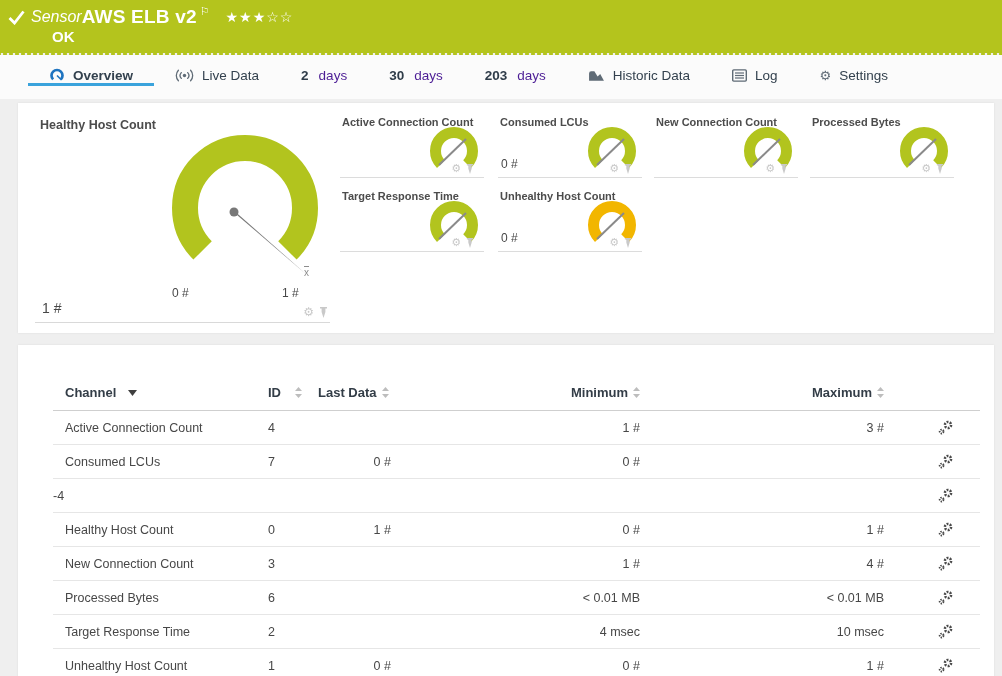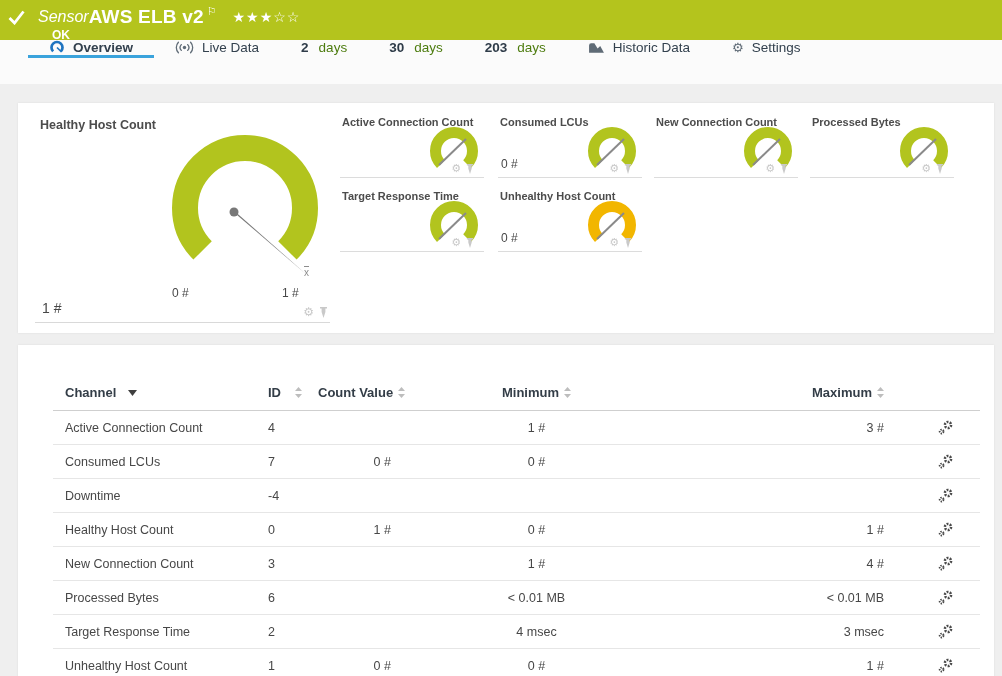--- a/index.html
+++ b/index.html
@@ -6,35 +6,35 @@
   body{width:1002px;height:676px;overflow:hidden;background:#efefef;
        font-family:"Liberation Sans","DejaVu Sans",sans-serif;position:relative;}
   .abs{position:absolute;}
 
   
   .topbar{position:absolute;left:0;top:0;width:1002px;height:55px;background:#b4c41d;color:#fff;}
   .topbar:after{content:"";position:absolute;left:0;right:0;bottom:-2px;height:4px;
     background-image:radial-gradient(circle at 2px 1px,#efefef 1.4px,transparent 1.6px);
     background-size:6px 4px;background-repeat:repeat-x;}
   .top-row1{position:absolute;left:8px;top:6px;display:flex;align-items:center;}
-  .sensor-kind{font-style:italic;font-size:16px;margin-left:13px;}
+  .sensor-kind{font-style:italic;font-size:16px;margin-left:6px;}
   .sensor-name{font-weight:bold;font-size:19px;letter-spacing:.2px;}
   .flag{font-size:11px;margin-left:3px;position:relative;top:-6px;font-family:"DejaVu Sans",sans-serif;}
   .stars{margin-left:16px;font-size:14px;letter-spacing:1px;font-family:"DejaVu Sans",sans-serif;cursor:pointer;}
-  .status-ok{position:absolute;left:52px;top:28px;font-weight:bold;font-size:12px;}
-
-  
-  .tabbar{position:absolute;left:0;top:40px;width:1002px;height:44px;background:#fbfbfb;
-          display:flex;align-items:flex-start;padding-left:28px;box-sizing:border-box;}
+  .status-ok{position:absolute;left:52px;top:28px;font-weight:bold;font-size:15px;}
+
+  
+  .tabbar{position:absolute;left:0;top:55px;width:1002px;height:44px;background:#fbfbfb;
+          display:flex;align-items:center;padding-left:28px;box-sizing:border-box;}
   .tab{display:flex;align-items:center;gap:8px;padding:0 21px;font-size:13.5px;color:#33414e;
        cursor:pointer;border-bottom:3px solid transparent;box-sizing:border-box;}
   .tab .ticon{display:flex;align-items:center;}
   .tab.active{border-bottom-color:#3aa3dc;font-weight:bold;}
   .tab .num{font-weight:bold;color:#2f3c49;}
-  .tab .word{color:#4d7c0f;margin-left:2px;}
+  .tab .word{color:#4c1d95;margin-left:2px;}
   .gear-glyph{font-family:"DejaVu Sans",sans-serif;color:#5f6b76;font-size:13px;}
 
   
   .card{position:absolute;background:#fff;box-shadow:0 0 2px rgba(0,0,0,.08);}
   .card-gauges{left:18px;top:103px;width:976px;height:230px;}
   .card-table{left:18px;top:345px;width:976px;height:340px;}
 
   
   .gpanel-main{position:absolute;left:17px;top:7px;width:295px;height:212px;border-bottom:1px solid #d9d9d9;}
   .gtitle{font-size:12.5px;font-weight:bold;color:#4c4c4c;}
@@ -59,21 +59,21 @@
 
   
   .tbl{position:absolute;left:35px;top:30px;right:14px;}
   .trow{display:flex;align-items:center;height:33px;border-bottom:1px solid #e6e6e6;
         font-size:12.5px;color:#474747;}
   .trow.thead{height:35px;border-bottom:1px solid #cfcfcf;font-weight:bold;color:#333d47;font-size:13px;}
   .c-channel{flex:0 0 203px;padding-left:12px;display:flex;align-items:center;gap:12px;}
   .c-id{flex:0 0 50px;}
   .c-last{flex:0 0 115px;text-align:right;padding-right:42px;box-sizing:border-box;}
   .thead .c-last{text-align:left;padding-right:0;display:flex;align-items:center;gap:5px;}
-  .c-min{flex:0 0 213px;display:flex;justify-content:center;align-items:center;gap:5px;padding-right:6px;box-sizing:border-box;}
+  .c-min{flex:0 0 213px;display:flex;justify-content:flex-end;align-items:center;gap:5px;padding-right:6px;box-sizing:border-box;}
   .c-max{flex:0 0 244px;display:flex;justify-content:flex-end;align-items:center;gap:5px;padding-right:6px;box-sizing:border-box;}
   .c-act{flex:1 1 auto;display:flex;justify-content:flex-end;padding-right:26px;}
   .c-id .hwrap{display:inline-flex;align-items:center;gap:14px;}
   .sorticon{display:inline-flex;cursor:pointer;}
   .chan-settings{cursor:pointer;display:inline-flex;}
 </style>
 </head>
 <body>
 
 <div class="topbar">
@@ -123,20 +123,31 @@
     <span class="num">203</span>
     <span class="word">days</span>
   </div>
   <div class="tab">
     <span class="ticon">
       <svg width="17" height="13" viewBox="0 0 16 12">
           <path d="M1 11V4q0-2 2-2h3l3 5 2.5-2.5L15 11z" fill="#5f6b76"></path>
         </svg>
     </span>
     <span>Historic Data</span>
+  </div>
+  <div class="tab">
+    <span class="ticon">
+      <svg width="15" height="13" viewBox="0 0 15 13">
+          <rect x="0.7" y="0.9" width="13.6" height="11.2" rx="1" fill="none" stroke="#5f6b76" stroke-width="1.4"></rect>
+          <line x1="3" y1="4" x2="12" y2="4" stroke="#5f6b76" stroke-width="1.2"></line>
+          <line x1="3" y1="6.5" x2="12" y2="6.5" stroke="#5f6b76" stroke-width="1.2"></line>
+          <line x1="3" y1="9" x2="12" y2="9" stroke="#5f6b76" stroke-width="1.2"></line>
+        </svg>
+    </span>
+    <span>Log</span>
   </div>
   <div class="tab">
     <span class="ticon gear-glyph">⚙</span>
     <span>Settings</span>
   </div>
 </div>
 
 <div class="card card-gauges">
 
   <div class="gpanel-main">
@@ -280,21 +291,21 @@
             <span>ID</span>
         <span class="sorticon">
           <svg width="7" height="11" viewBox="0 0 7 11">
                 <path d="M3.5 0L7 4H0z" fill="#bdbdbd"></path>
                 <path d="M3.5 11L0 7h7z" fill="#bdbdbd"></path>
               </svg>
         </span>
           </span>
       </div>
       <div class="c-last">
-        <span>Count Value</span>
+        <span>Last Data</span>
         <span class="sorticon">
           <svg width="7" height="11" viewBox="0 0 7 11">
               <path d="M3.5 0L7 4H0z" fill="#bdbdbd"></path>
               <path d="M3.5 11L0 7h7z" fill="#bdbdbd"></path>
             </svg>
         </span>
       </div>
       <div class="c-min">
         <span>Minimum</span>
         <span class="sorticon">
@@ -341,21 +352,20 @@
           <span class="chan-settings">
             <svg width="16" height="16" viewBox="0 0 16 16">
               <circle cx="10" cy="5" r="3.1" fill="none" stroke="#4a4a4a" stroke-width="2.5" stroke-dasharray="1.9 1.3"></circle>
               <circle cx="3.6" cy="11.6" r="1.9" fill="none" stroke="#4a4a4a" stroke-width="1.9" stroke-dasharray="1.3 1"></circle>
             </svg>
           </span>
         </div>
     </div>
 
     <div class="trow">
-      <div class="c-channel">Downtime</div>
       <div class="c-id">-4</div>
       <div class="c-last"></div>
       <div class="c-min"></div>
       <div class="c-max"></div>
       <div class="c-act">
           <span class="chan-settings">
             <svg width="16" height="16" viewBox="0 0 16 16">
               <circle cx="10" cy="5" r="3.1" fill="none" stroke="#4a4a4a" stroke-width="2.5" stroke-dasharray="1.9 1.3"></circle>
               <circle cx="3.6" cy="11.6" r="1.9" fill="none" stroke="#4a4a4a" stroke-width="1.9" stroke-dasharray="1.3 1"></circle>
             </svg>
@@ -409,21 +419,21 @@
             </svg>
           </span>
         </div>
     </div>
 
     <div class="trow">
       <div class="c-channel">Target Response Time</div>
       <div class="c-id">2</div>
       <div class="c-last"></div>
       <div class="c-min">4 msec</div>
-      <div class="c-max">3 msec</div>
+      <div class="c-max">10 msec</div>
       <div class="c-act">
           <span class="chan-settings">
             <svg width="16" height="16" viewBox="0 0 16 16">
               <circle cx="10" cy="5" r="3.1" fill="none" stroke="#4a4a4a" stroke-width="2.5" stroke-dasharray="1.9 1.3"></circle>
               <circle cx="3.6" cy="11.6" r="1.9" fill="none" stroke="#4a4a4a" stroke-width="1.9" stroke-dasharray="1.3 1"></circle>
             </svg>
           </span>
         </div>
     </div>
 

